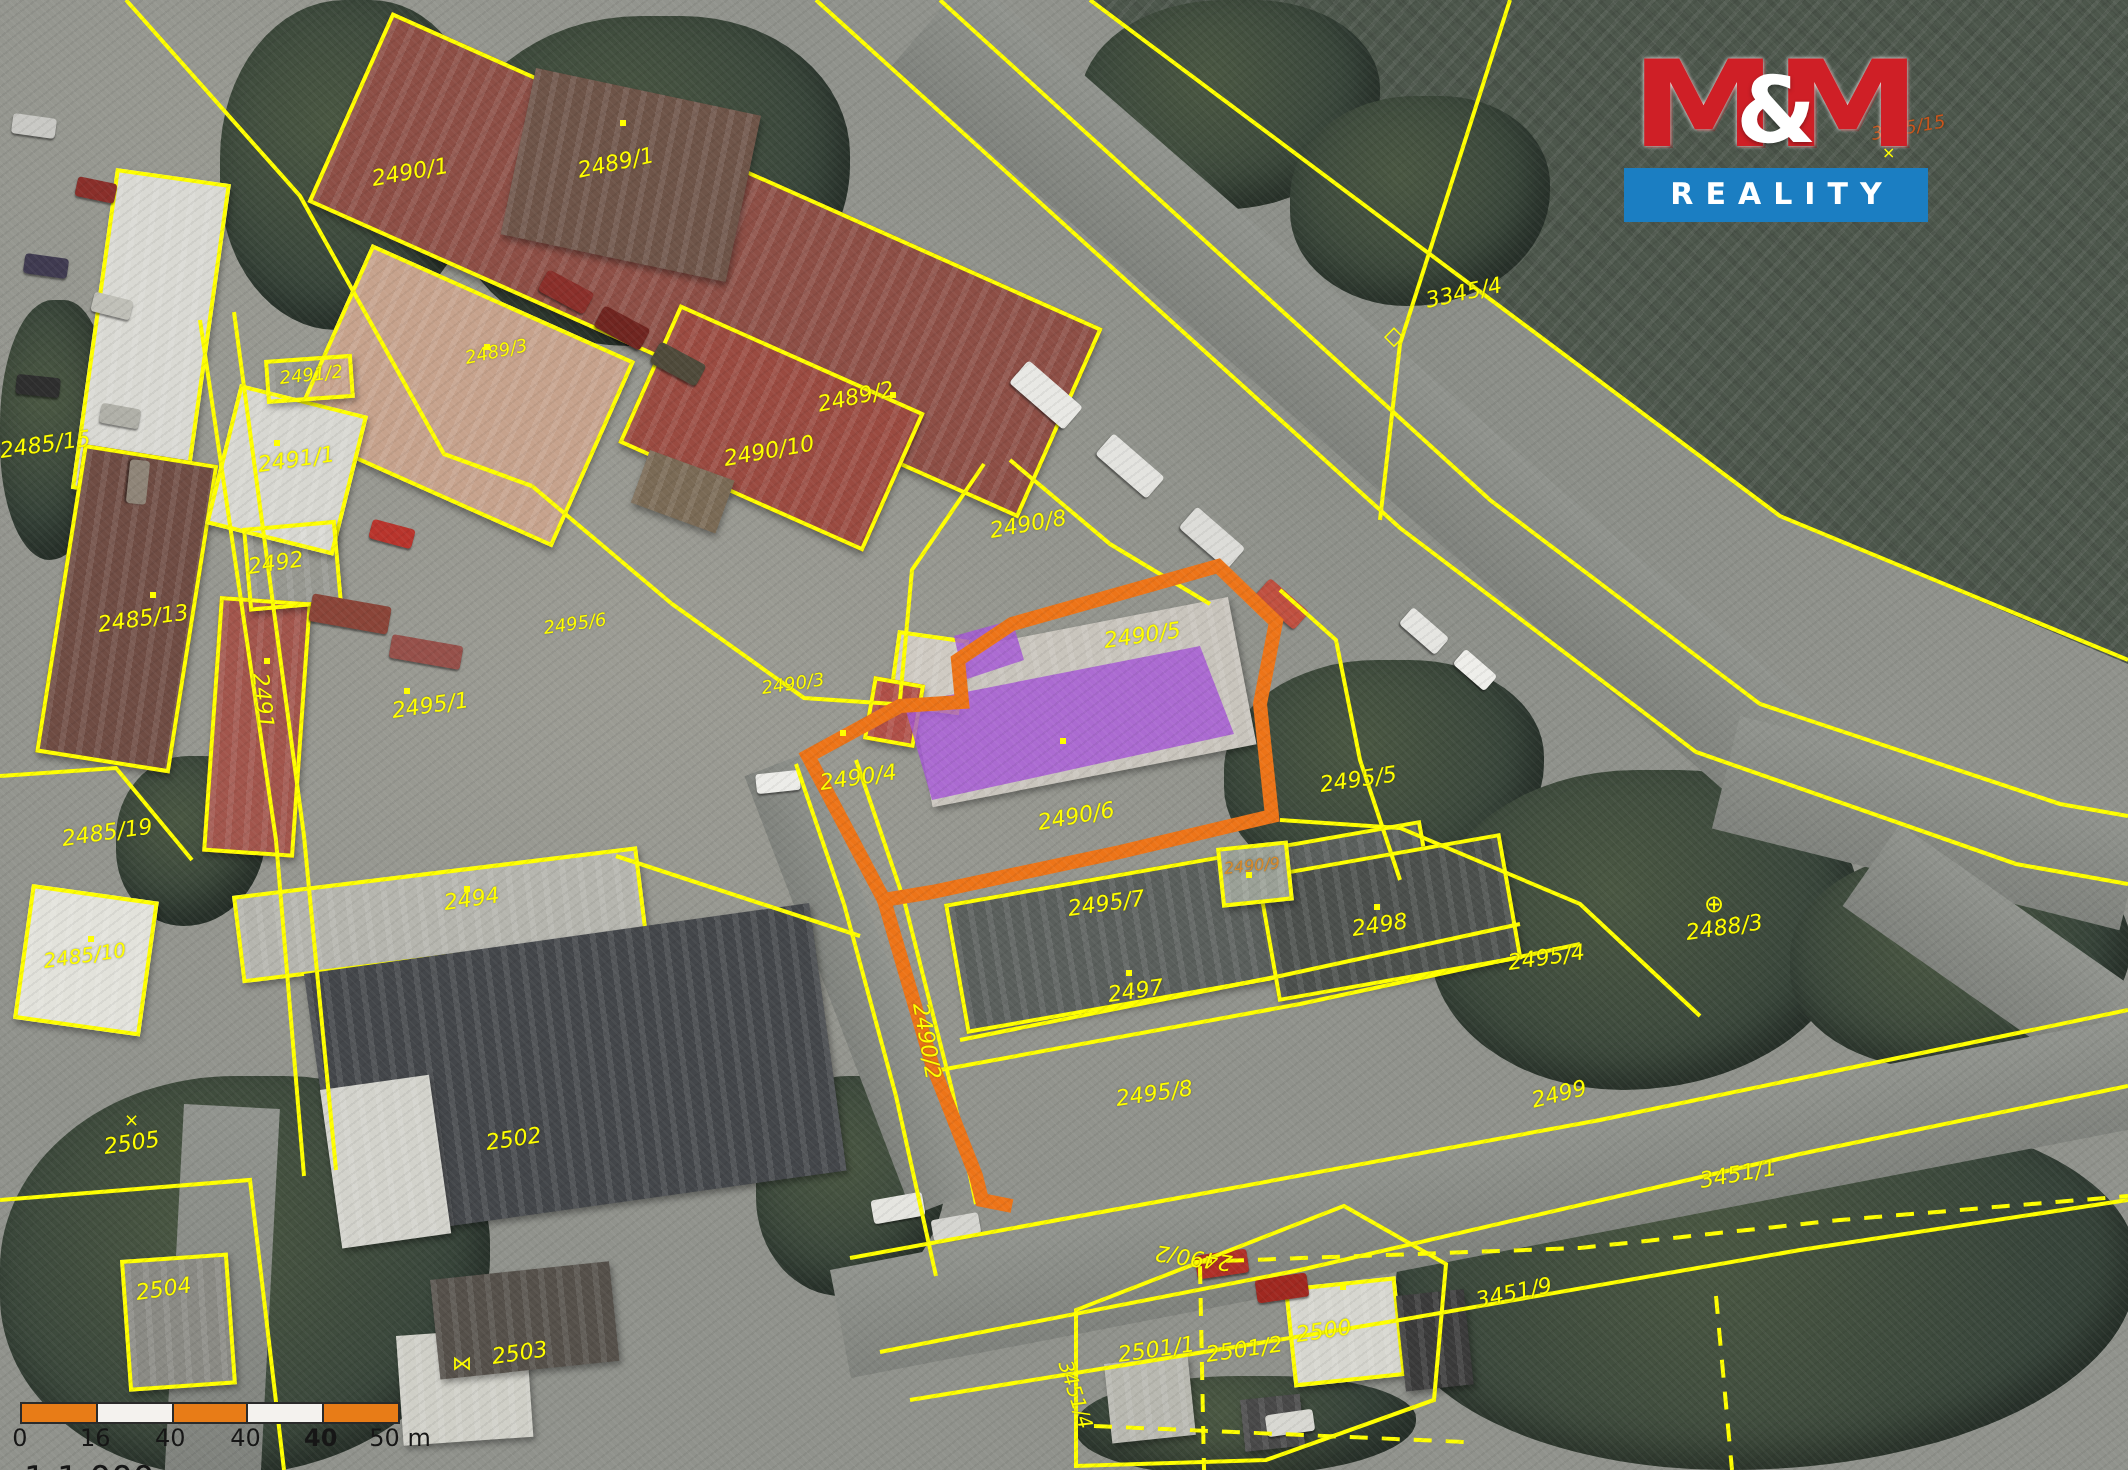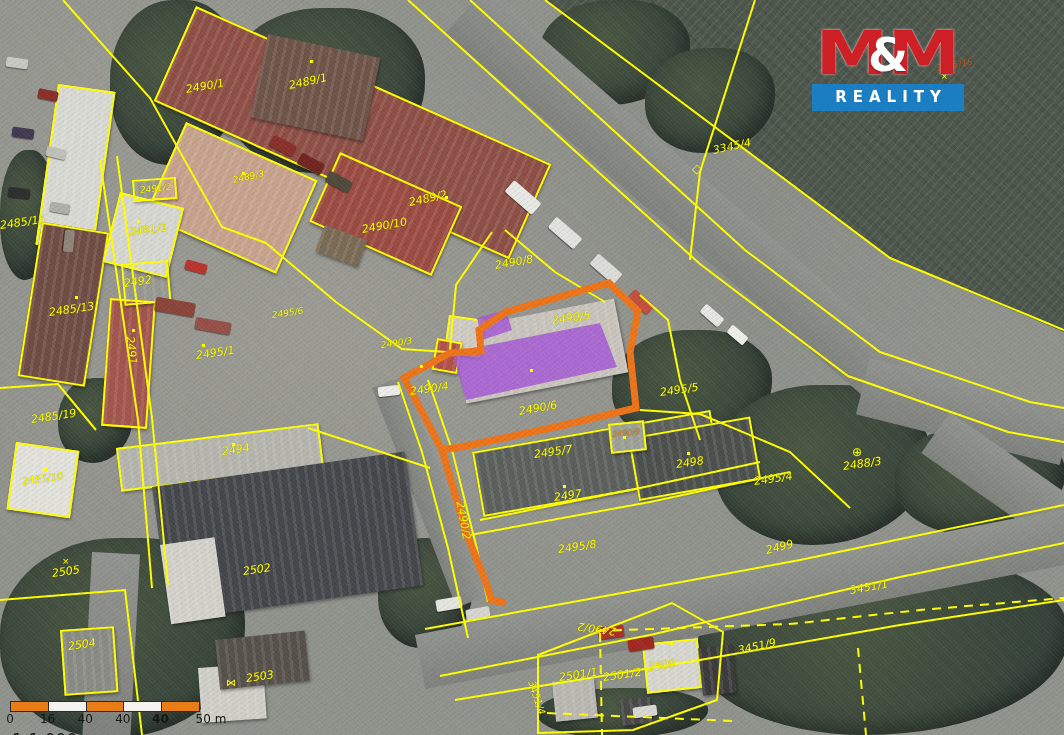--- a/index.html
+++ b/index.html
@@ -280,17 +280,17 @@
         <div class="sb-seg" style="background: rgb(232, 124, 23);"></div>
         <div class="sb-seg" style="background: rgb(244, 242, 238);"></div>
         <div class="sb-seg" style="background: rgb(232, 124, 23);"></div>
       </div>
     <div id="sbticks">
         <span class="sb-tick" style="left: 2px;">0</span>
         <span class="sb-tick" style="left: 39.6px;">16</span>
         <span class="sb-tick" style="left: 77.2px;">40</span>
         <span class="sb-tick" style="left: 114.8px;">40</span>
         <span class="sb-tick" style="left: 152.4px; font-weight: bold;">40</span>
-        <span class="sb-tick" style="left: 203px;">50 m</span>
+        <span class="sb-tick" style="left: 192px;">50 m</span>
       </div>
   </div>
 
 </div>
 
 </body></html>

